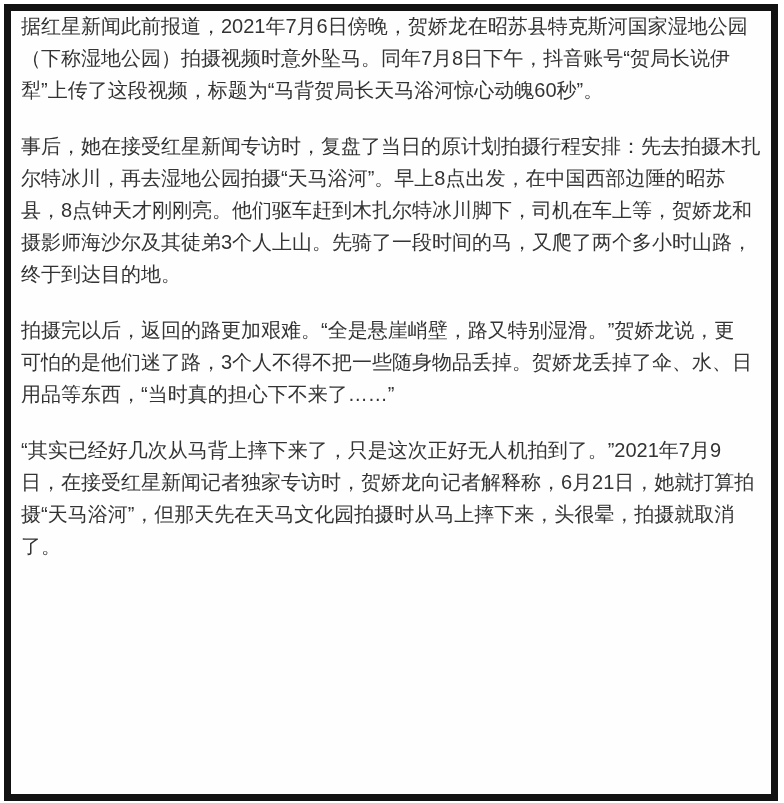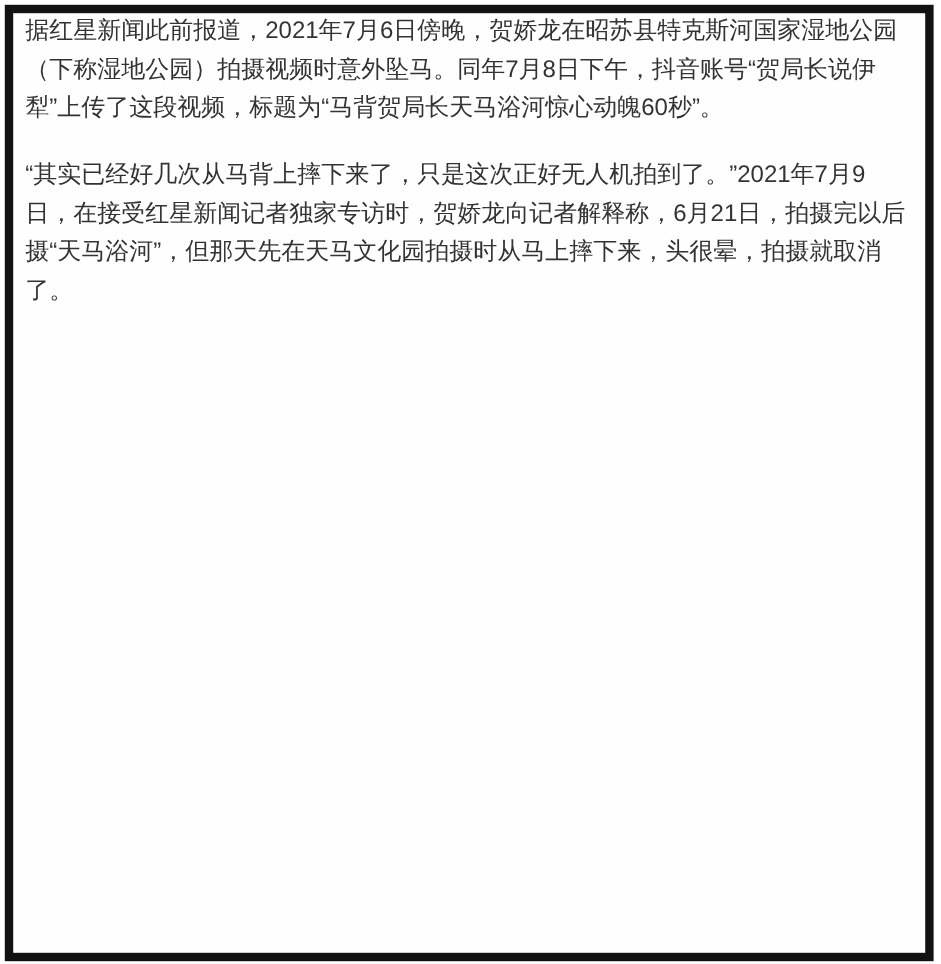--- a/index.html
+++ b/index.html
@@ -39,18 +39,26 @@
   }
 </style>
 </head>
 <body>
 
 <div class="article-frame">
   <div class="article-content">
     <p>据红星新闻此前报道，2021年7月6日傍晚，贺娇龙在昭苏县特克斯河国家湿地公园
 （下称湿地公园）拍摄视频时意外坠马。同年7月8日下午，抖音账号“贺局长说伊
 犁”上传了这段视频，标题为“马背贺局长天马浴河惊心动魄60秒”。</p>
+    <p>事后，她在接受红星新闻专访时，复盘了当日的原计划拍摄行程安排：先去拍摄木扎
+尔特冰川，再去湿地公园拍摄“天马浴河”。早上8点出发，在中国西部边陲的昭苏
+县，8点钟天才刚刚亮。他们驱车赶到木扎尔特冰川脚下，司机在车上等，贺娇龙和
+摄影师海沙尔及其徒弟3个人上山。先骑了一段时间的马，又爬了两个多小时山路，
+终于到达目的地。</p>
+    <p>拍摄完以后，返回的路更加艰难。“全是悬崖峭壁，路又特别湿滑。”贺娇龙说，更
+可怕的是他们迷了路，3个人不得不把一些随身物品丢掉。贺娇龙丢掉了伞、水、日
+用品等东西，“当时真的担心下不来了……”</p>
     <p>“其实已经好几次从马背上摔下来了，只是这次正好无人机拍到了。”2021年7月9
-日，在接受红星新闻记者独家专访时，贺娇龙向记者解释称，6月21日，拍摄完以后
+日，在接受红星新闻记者独家专访时，贺娇龙向记者解释称，6月21日，她就打算拍
 摄“天马浴河”，但那天先在天马文化园拍摄时从马上摔下来，头很晕，拍摄就取消
 了。</p>
   </div>
 </div>
 
 </body></html>

